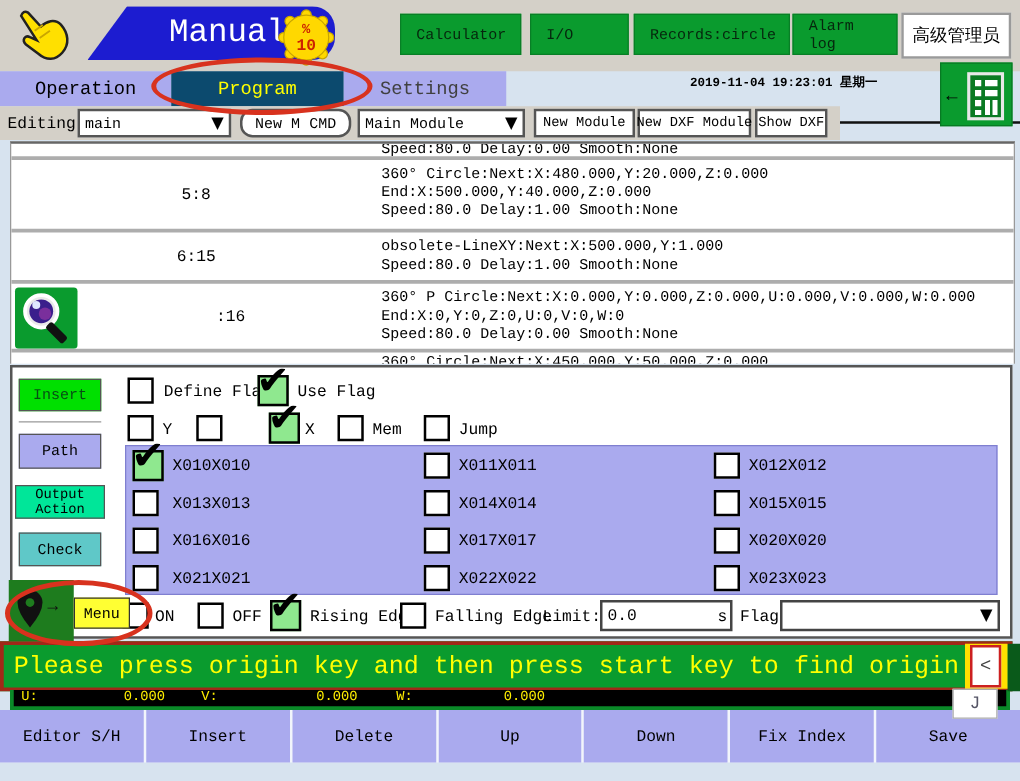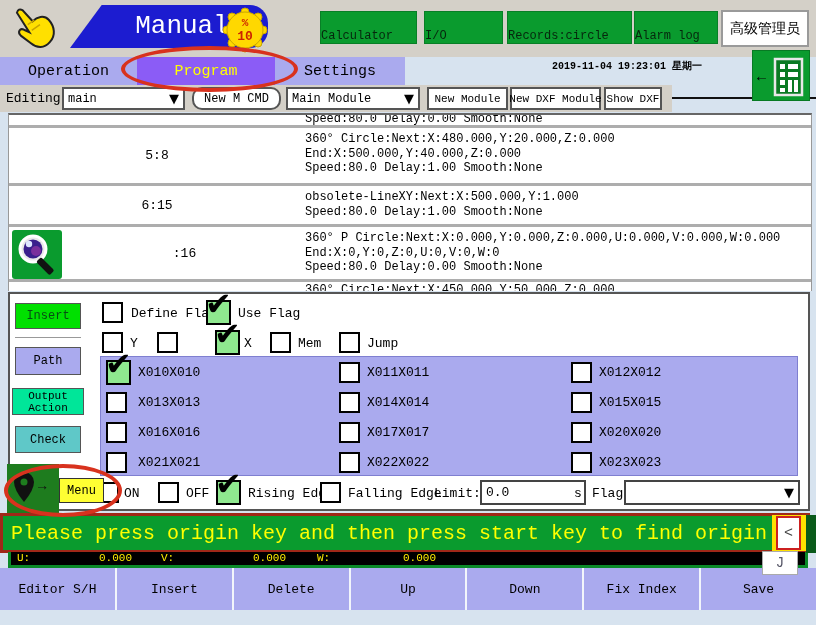--- a/index.html
+++ b/index.html
@@ -15,34 +15,34 @@
   
   .hdr { left:0; top:0; width:816px; height:57px; background:#d4d0c8; }
   .mode-banner {
     left:70px; top:5px; width:198px; height:43px;
     background:#1c1cd0; border-radius:0 18px 18px 0;
     clip-path:polygon(16% 0, 100% 0, 100% 100%, 0 100%);
     color:#fff; font-size:26px; line-height:43px; text-align:center; padding-left:26px;
   }
   .gbtn {
     background:#0a9b2e; color:#06260d; font-size:12px;
-    border:1px solid #087f26; text-align:left; padding:0 0;
-    display:flex; align-items:flex-end; height:33px;
+    border:1px solid #087f26; text-align:left; padding:0 12px;
+    display:flex; align-items:center; height:33px;
   }
   .admin-btn {
     background:#fff; border:2px solid #9a9a9a; font-size:14px;
     display:flex; align-items:center; justify-content:center;
     font-family:"DejaVu Sans",sans-serif;
   }
 
   
   .tab { top:57px; height:28px; font-size:15px; display:flex; align-items:center; justify-content:center; }
   .tab-op { left:0; width:137px; background:#aaaaee; }
-  .tab-prog { left:137px; width:138px; background:#8b5cf6; color:#ffff00; }
-  .tab-set { left:275px; width:130px; background:#aaaaee; color:#000000; }
+  .tab-prog { left:137px; width:138px; background:#0c4a6e; color:#ffff00; }
+  .tab-set { left:275px; width:130px; background:#aaaaee; color:#404040; }
 
   
   .tbar { left:0; top:85px; width:672px; height:27px; background:#d4d0c8; }
   .tctl {
     position:absolute; top:87px; height:23px; background:#fff;
     border:2px solid #555; font-size:12px;
     display:flex; align-items:center; padding:0 4px; white-space:nowrap;
   }
   .tctl .arrow { margin-left:auto; font-family:"DejaVu Sans",sans-serif; font-size:13px; }
   .tctl.btn { justify-content:center; }

